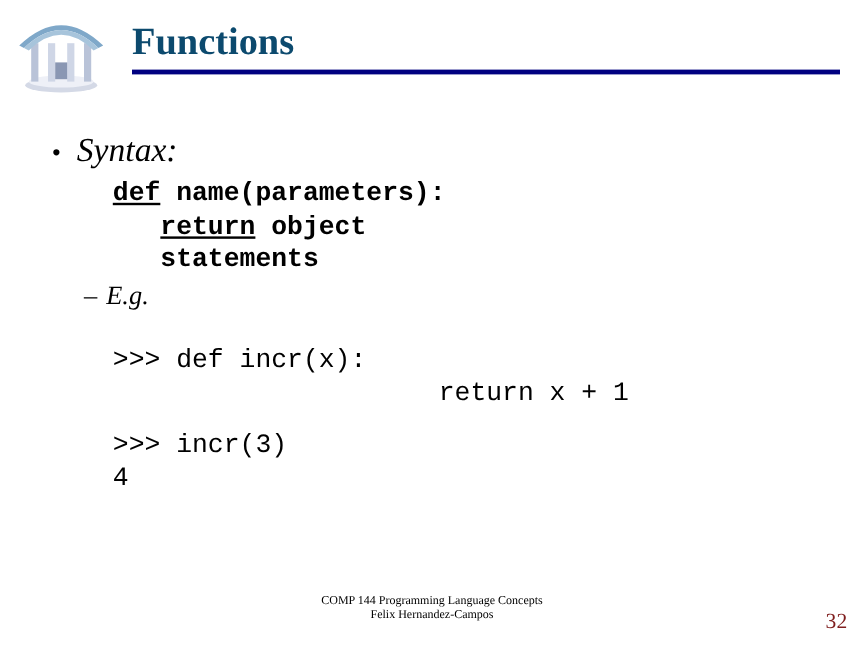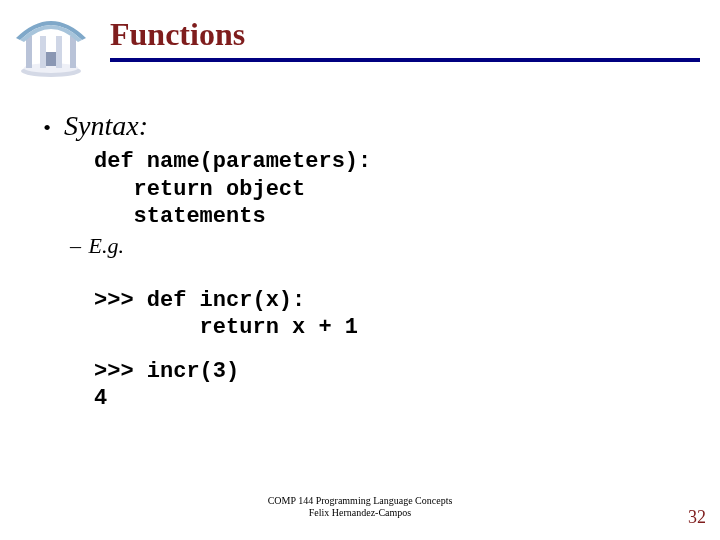--- a/index.html
+++ b/index.html
@@ -17,21 +17,21 @@
     top: 8px;
     width: 82px;
     height: 70px;
   }
   .title {
     position: absolute;
     left: 110px;
     top: 16px;
     font-size: 32px;
     font-weight: bold;
-    color: #7f1d1d;
+    color: #0c4a6e;
   }
   .rule {
     position: absolute;
     left: 110px;
     top: 58px;
     width: 590px;
     height: 4px;
     background: #000080;
   }
   .content {
@@ -55,35 +55,35 @@
     font-size: 28px;
     font-style: italic;
   }
   .code-block {
     margin-left: 64px;
     font-family: "Courier New", Courier, monospace;
     font-size: 22px;
     line-height: 1.25;
     font-weight: bold;
   }
-  .code-block .u { }
+  .code-block .u { text-decoration: underline; }
   .eg {
     margin-left: 40px;
     font-size: 22px;
     font-style: italic;
     margin-top: 2px;
     font-family: Liberation Serif, serif;
   }
   .eg .dash { font-style: normal; margin-right: 2px; }
   .repl {
     margin-left: 64px;
     font-family: "Courier New", Courier, monospace;
     font-size: 22px;
     line-height: 1.25;
-    font-weight: bold;
+    font-weight: normal;
     margin-top: 28px;
   }
   .repl2 {
     margin-top: 16px;
   }
   .footer {
     position: absolute;
     left: 0;
     bottom: 22px;
     width: 720px;
@@ -132,21 +132,21 @@
     <div>&nbsp;&nbsp;&nbsp;<span>statements</span></div>
   </div>
 
   <div class="eg">
     <span class="dash">–</span>
     <span>E.g.</span>
   </div>
 
   <div class="repl">
     <div>&gt;&gt;&gt; def incr(x):</div>
-    <div style="white-space: pre;">        return x + 1</div>
+    <div style="white-space: pre; text-align: center;">        return x + 1</div>
   </div>
 
   <div class="repl repl2">
     <div>&gt;&gt;&gt; incr(3)</div>
     <div>4</div>
   </div>
 </div>
 
 <div class="footer">
   <div>COMP 144 Programming Language Concepts</div>

